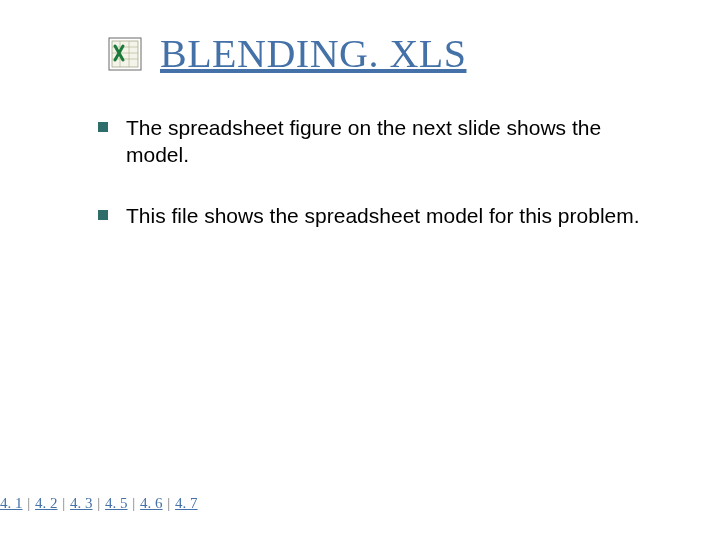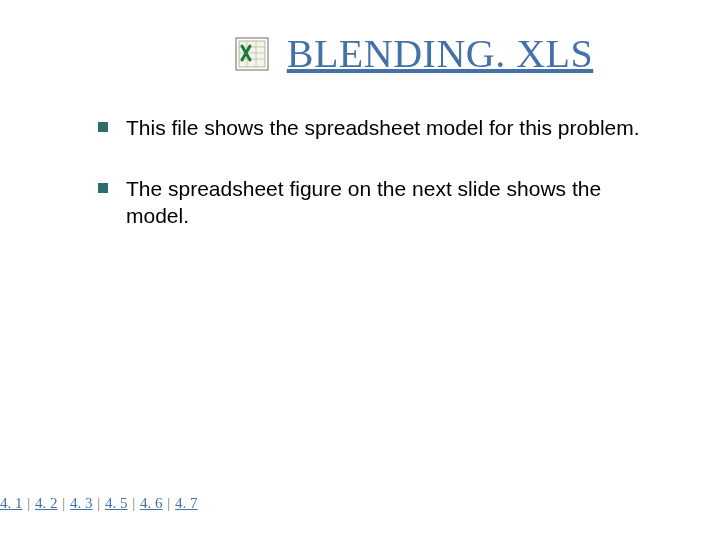--- a/index.html
+++ b/index.html
@@ -14,21 +14,20 @@
   .slide {
     position: relative;
     width: 720px;
     height: 540px;
     box-sizing: border-box;
   }
   .title-row {
     display: flex;
     align-items: center;
     padding: 30px 0 4px 108px;
-    justify-content: center;
   }
   .excel-icon {
     width: 34px;
     height: 34px;
     margin-right: 18px;
     flex-shrink: 0;
   }
   .title-link {
     font-family: "Times New Roman", Times, serif;
     font-size: 40px;
@@ -93,25 +92,25 @@
         <line x1="21" y1="4" x2="21" y2="30" stroke="#b8b89a" stroke-width="0.7"></line>
         <path d="M 7 9 L 15 23 M 15 9 L 7 23" stroke="#1a7a3a" stroke-width="3" stroke-linecap="round"></path>
       </svg>
     </span>
     <a class="title-link">BLENDING. XLS</a>
   </div>
 
   <div class="body">
     <div class="bullet-item">
       <span class="bullet"></span>
-      <span class="bullet-text">This file shows the spreadsheet model for this problem.</span>
+      <span class="bullet-text">The spreadsheet figure on the next slide shows the model.</span>
     </div>
     <div class="bullet-item">
       <span class="bullet"></span>
-      <span class="bullet-text">The spreadsheet figure on the next slide shows the model.</span>
+      <span class="bullet-text">This file shows the spreadsheet model for this problem.</span>
     </div>
   </div>
 
   <div class="footer-links">
     <a>4. 1</a>
     <span class="footer-sep"> | </span><a>4. 2</a><span class="footer-sep"> | </span><a>4. 3</a><span class="footer-sep"> | </span><a>4. 5</a><span class="footer-sep"> | </span><a>4. 6</a><span class="footer-sep"> | </span><a>4. 7</a>
   </div>
 
 </div>
 

